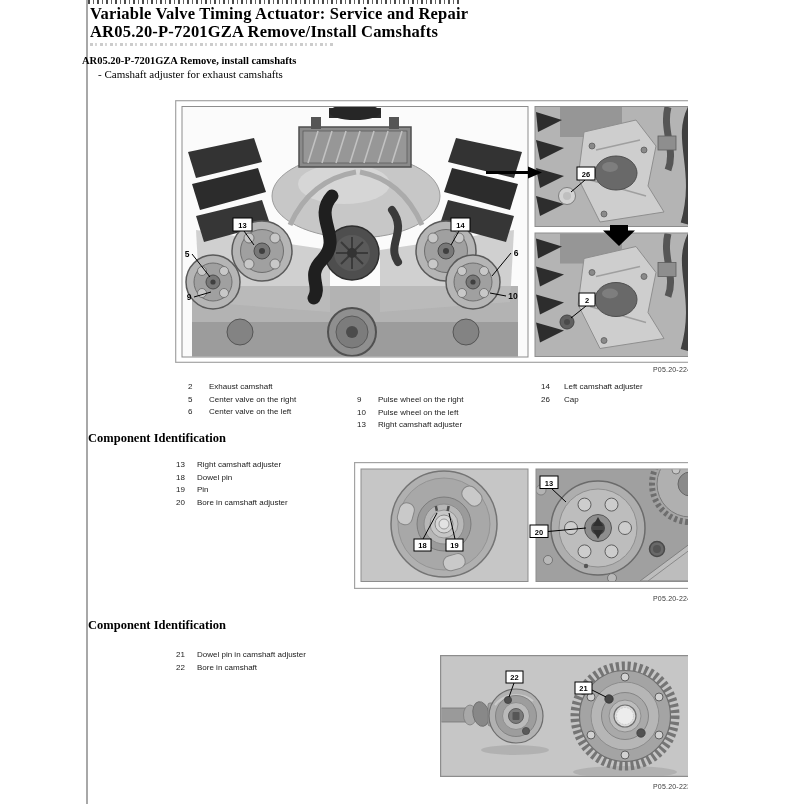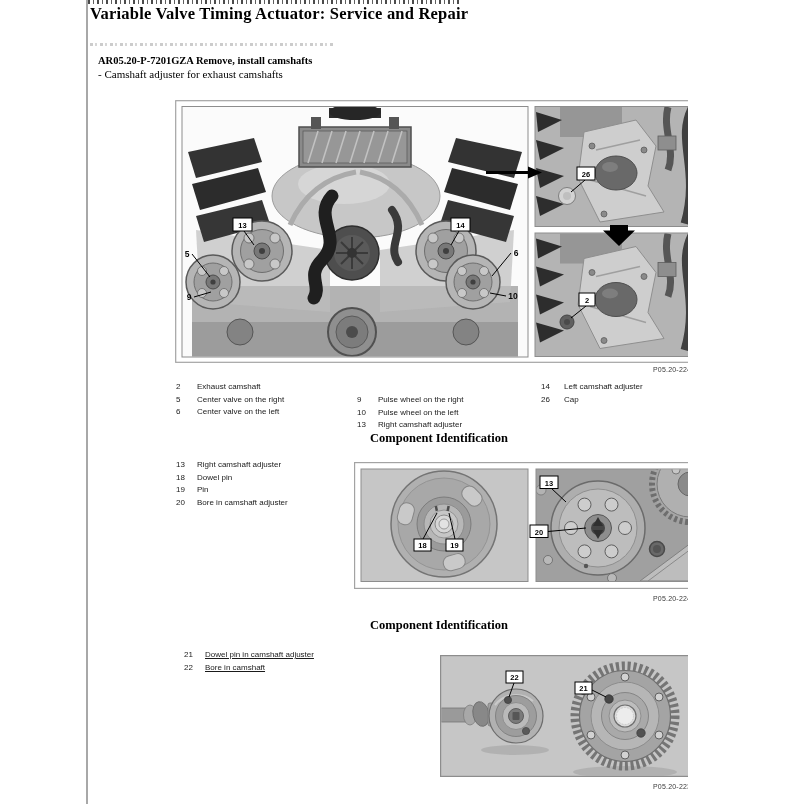--- a/index.html
+++ b/index.html
@@ -5,25 +5,25 @@
   html,body{margin:0;padding:0;background:#fff;}
   .page{position:relative;width:688px;height:804px;background:#fff;overflow:hidden;
         font-family:"Liberation Sans",sans-serif;}
   .vrule{position:absolute;left:86px;top:0;width:2px;height:804px;background:#a8a8a8;}
   .clip-top{position:absolute;left:88px;top:0;width:372px;height:4px;opacity:.85;
         background:repeating-linear-gradient(90deg,#2b2b2b 0 2px,transparent 2px 5px,#444 5px 6px,transparent 6px 9px);}
   .microtext{position:absolute;left:90px;top:43px;width:244px;height:3px;opacity:.9;
         background:repeating-linear-gradient(90deg,#c6c6c6 0 3px,transparent 3px 5px,#d2d2d2 5px 7px,transparent 7px 10px);}
   .t1{position:absolute;left:90px;font-family:"Liberation Serif",serif;font-weight:bold;
       font-size:16.5px;line-height:18px;color:#000;white-space:nowrap;letter-spacing:.2px;}
-  .proc-b{position:absolute;left:98px;top:55px;font-family:"Liberation Serif",serif;
+  .proc-b{position:absolute;left:82px;top:55px;font-family:"Liberation Serif",serif;
       font-weight:bold;font-size:10.5px;color:#000;white-space:nowrap;}
   .proc-i{position:absolute;left:98px;top:68px;font-family:"Liberation Serif",serif;
       font-size:11px;color:#000;white-space:nowrap;}
-  .heading{position:absolute;left:88px;width:702px;text-align:center;
+  .heading{position:absolute;left:88px;width:702px;
       font-family:"Liberation Serif",serif;font-weight:bold;font-size:12.5px;color:#000;}
   .lcol{position:absolute;color:#1a1a1a;font-size:8px;line-height:12.5px;white-space:nowrap;}
   .lrow{display:block;}
   .lnum{display:inline-block;width:21px;}
   .figcode{position:absolute;width:146px;text-align:right;font-size:7px;color:#3a3a3a;
       letter-spacing:.2px;white-space:nowrap;}
   svg{position:absolute;display:block;}
   text.cn{font-family:"Liberation Sans",sans-serif;font-weight:bold;font-size:7.5px;fill:#000;}
   text.cp{font-family:"Liberation Sans",sans-serif;font-weight:bold;font-size:8.5px;fill:#0a0a0a;}
   .co-line{stroke:#000;stroke-width:1;fill:none;}
@@ -31,20 +31,21 @@
 </style>
 </head>
 <body>
 
 <div class="page">
 
   <div class="vrule"></div>
   <div class="clip-top"></div>
 
   <div class="t1" style="top:5px;">Variable Valve Timing Actuator: Service and Repair</div>
+  <div class="t1" style="top:23px;">AR05.20-P-7201GZA Remove/Install Camshafts</div>
   <div class="microtext"></div>
 
   <div class="proc-b">AR05.20-P-7201GZA Remove, install camshafts</div>
   <div class="proc-i">- Camshaft adjuster for exhaust camshafts</div>
 
   <svg style="left:175px;top:100px;" width="531" height="263" viewBox="175 100 531 263">
     <defs>
       <clipPath id="f1-clipMain">
           <rect x="182.5" y="107" width="345" height="249.5"></rect>
         </clipPath>
@@ -221,21 +222,21 @@
       <text class="cn" x="586" y="177" text-anchor="middle">26</text>
     </g>
     <g>
       <line class="co-line" x1="586" y1="306" x2="571" y2="318"></line>
       <rect class="co-box" x="579" y="293" width="16" height="13"></rect>
       <text class="cn" x="587" y="303" text-anchor="middle">2</text>
     </g>
   </svg>
   <div class="figcode" style="left:560px;top:366px;">P05.20-2243-09</div>
 
-  <div class="lcol" style="left:176px;top:381px;">
+  <div class="lcol" style="left:188px;top:381px;">
     <div class="lrow"><span class="lnum">2</span><span>Exhaust camshaft</span></div>
     <div class="lrow"><span class="lnum">5</span><span>Center valve on the right</span></div>
     <div class="lrow"><span class="lnum">6</span><span>Center valve on the left</span></div>
   </div>
   <div class="lcol" style="left:357px;top:394px;">
     <div class="lrow"><span class="lnum">9</span><span>Pulse wheel on the right</span></div>
     <div class="lrow"><span class="lnum">10</span><span>Pulse wheel on the left</span></div>
     <div class="lrow"><span class="lnum">13</span><span>Right camshaft adjuster</span></div>
   </div>
   <div class="lcol" style="left:541px;top:381px;">
@@ -326,21 +327,21 @@
     <g>
       <line class="co-line" x1="548" y1="531.5" x2="586" y2="528"></line>
       <rect class="co-box" x="530" y="525" width="18" height="12.5"></rect>
       <text class="cn" x="539" y="534.5" text-anchor="middle">20</text>
     </g>
   </svg>
   <div class="figcode" style="left:560px;top:595px;">P05.20-2244-04</div>
 
   <div class="heading" style="top:618px;">Component Identification</div>
 
-  <div class="lcol" style="left:184px;top:649px;text-decoration:underline;">
+  <div class="lcol" style="left:176px;top:649px;">
     <div class="lrow"><span class="lnum">21</span><span>Dowel pin in camshaft adjuster</span></div>
     <div class="lrow"><span class="lnum">22</span><span>Bore in camshaft</span></div>
   </div>
 
   <svg style="left:440px;top:655px;" width="267" height="122" viewBox="440 655 267 122">
     <defs>
       <clipPath id="f3-clip">
           <rect x="441.5" y="656.5" width="264" height="119"></rect>
         </clipPath>
     </defs>

